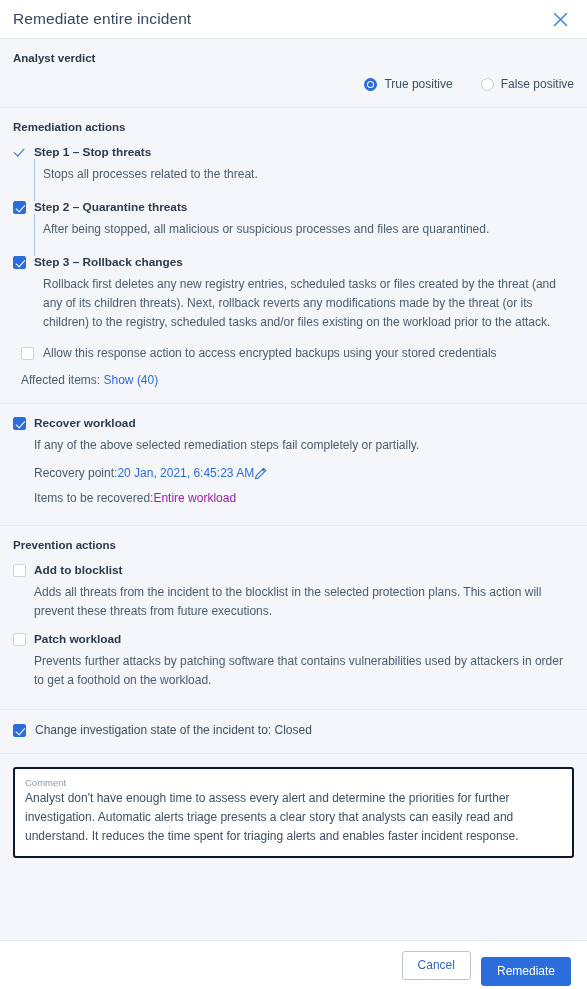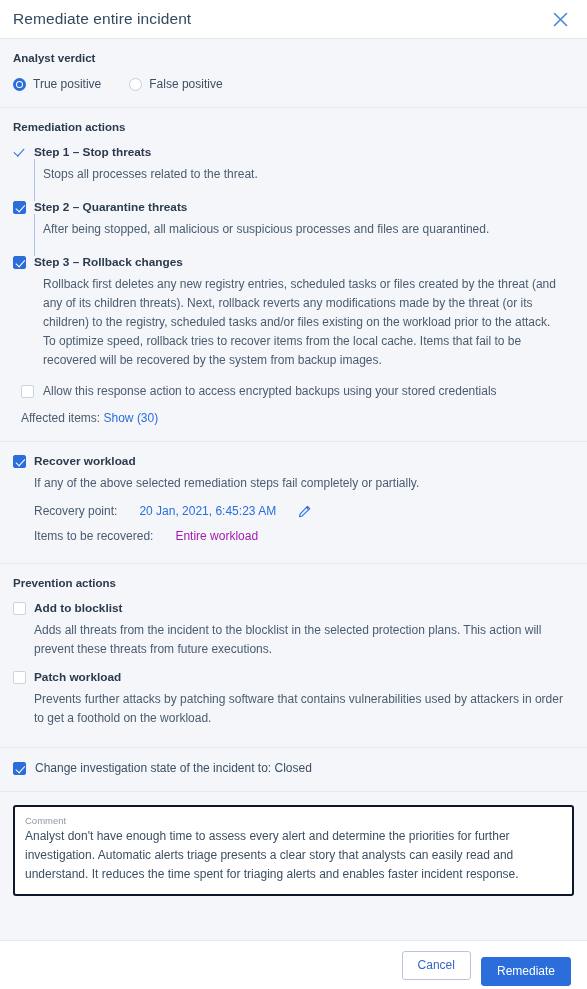--- a/index.html
+++ b/index.html
@@ -42,21 +42,21 @@
   .divider { height: 1px; background: #e5e9f0; margin: 0; }
 
   .section-title {
     font-size: 11.5px;
     font-weight: bold;
     color: #2b3a4d;
     margin: 0 0 13px 0;
   }
 
   
-  .radio-row { display: flex; align-items: center; gap: 28px; padding-bottom: 16px; }
+  .radio-row { display: flex; align-items: center; gap: 28px; padding-bottom: 16px; justify-content: flex-end; }
   .radio-item { display: flex; align-items: center; gap: 7px; cursor: pointer; }
   .radio {
     width: 13px; height: 13px; border-radius: 50%;
     border: 1px solid #c3ccd8; background: #fff; position: relative; flex: 0 0 13px;
   }
   .radio.checked { border: 3px solid #2a6ddb; background: #fff; }
   .radio.checked::after {
     content: ""; position: absolute; left: 50%; top: 50%;
     width: 5px; height: 5px; margin: -2.5px 0 0 -2.5px;
     border-radius: 50%; background: #2a6ddb;
@@ -106,21 +106,21 @@
   .sub-check { display: flex; align-items: center; gap: 9px; padding: 14px 0 0 8px; }
   .sub-check-label { font-size: 12px; color: #4a5c70; }
 
   .affected { font-size: 12px; color: #4a5c70; padding: 13px 0 0 8px; }
   .link { color: #2a6ddb; cursor: pointer; }
 
   
   .opt-row { display: flex; align-items: flex-start; gap: 8px; }
   .opt-title { font-size: 11.8px; font-weight: bold; color: #2b3a4d; line-height: 13px; }
   .opt-sub { margin-left: 21px; font-size: 12px; color: #4a5c70; line-height: 19px; padding-top: 6px; }
-  .meta-row { margin-left: 21px; font-size: 12px; color: #4a5c70; padding-top: 11px; display: flex; align-items: center; gap: 22px; }
+  .meta-row { margin-left: 21px; font-size: 12px; color: #4a5c70; padding-top: 11px; display: flex; align-items: center; gap: 0; }
   .meta-strong { font-weight: normal; color: #a21caf; }
   .pencil { width: 13px; height: 13px; display: inline-flex; align-items: center; cursor: pointer; }
 
   
   .inline-row { display: flex; align-items: center; gap: 9px; }
   .inline-label { font-size: 12px; color: #3d4f63; }
 
   
   .comment-wrap { padding: 13px 13px 0 13px; }
   .comment-box {
@@ -204,30 +204,29 @@
           <div class="step-spacer"></div>
         </div>
 
         <div class="step">
           <div class="step-head">
             <span class="cb checked"></span>
             <span class="step-title">Step 3 – Rollback changes</span>
           </div>
           <div class="step-body last">
             <div class="step-desc">Rollback first deletes any new registry entries, scheduled tasks or files created by the threat (and any of its children threats). Next, rollback reverts any modifications made by the threat (or its children) to the registry, scheduled tasks and/or files existing on the workload prior to the attack.</div>
-            <div class="step-desc">To optimize speed, rollback tries to recover items from the local cache. Items that fail to be recovered will be recovered by the system from backup images.</div>
           </div>
           <div class="sub-check">
             <span class="cb"></span>
             <span class="sub-check-label">Allow this response action to access encrypted backups using your stored credentials</span>
           </div>
           <div class="affected">
             <span>Affected items:</span>
             <span class="link">Show</span>
-            <span class="link">(30)</span>
+            <span class="link">(40)</span>
           </div>
         </div>
 
       </div>
       <div style="height:16px"></div>
     </div>
 
     <div class="divider"></div>
 
     <div class="section pad-top">

